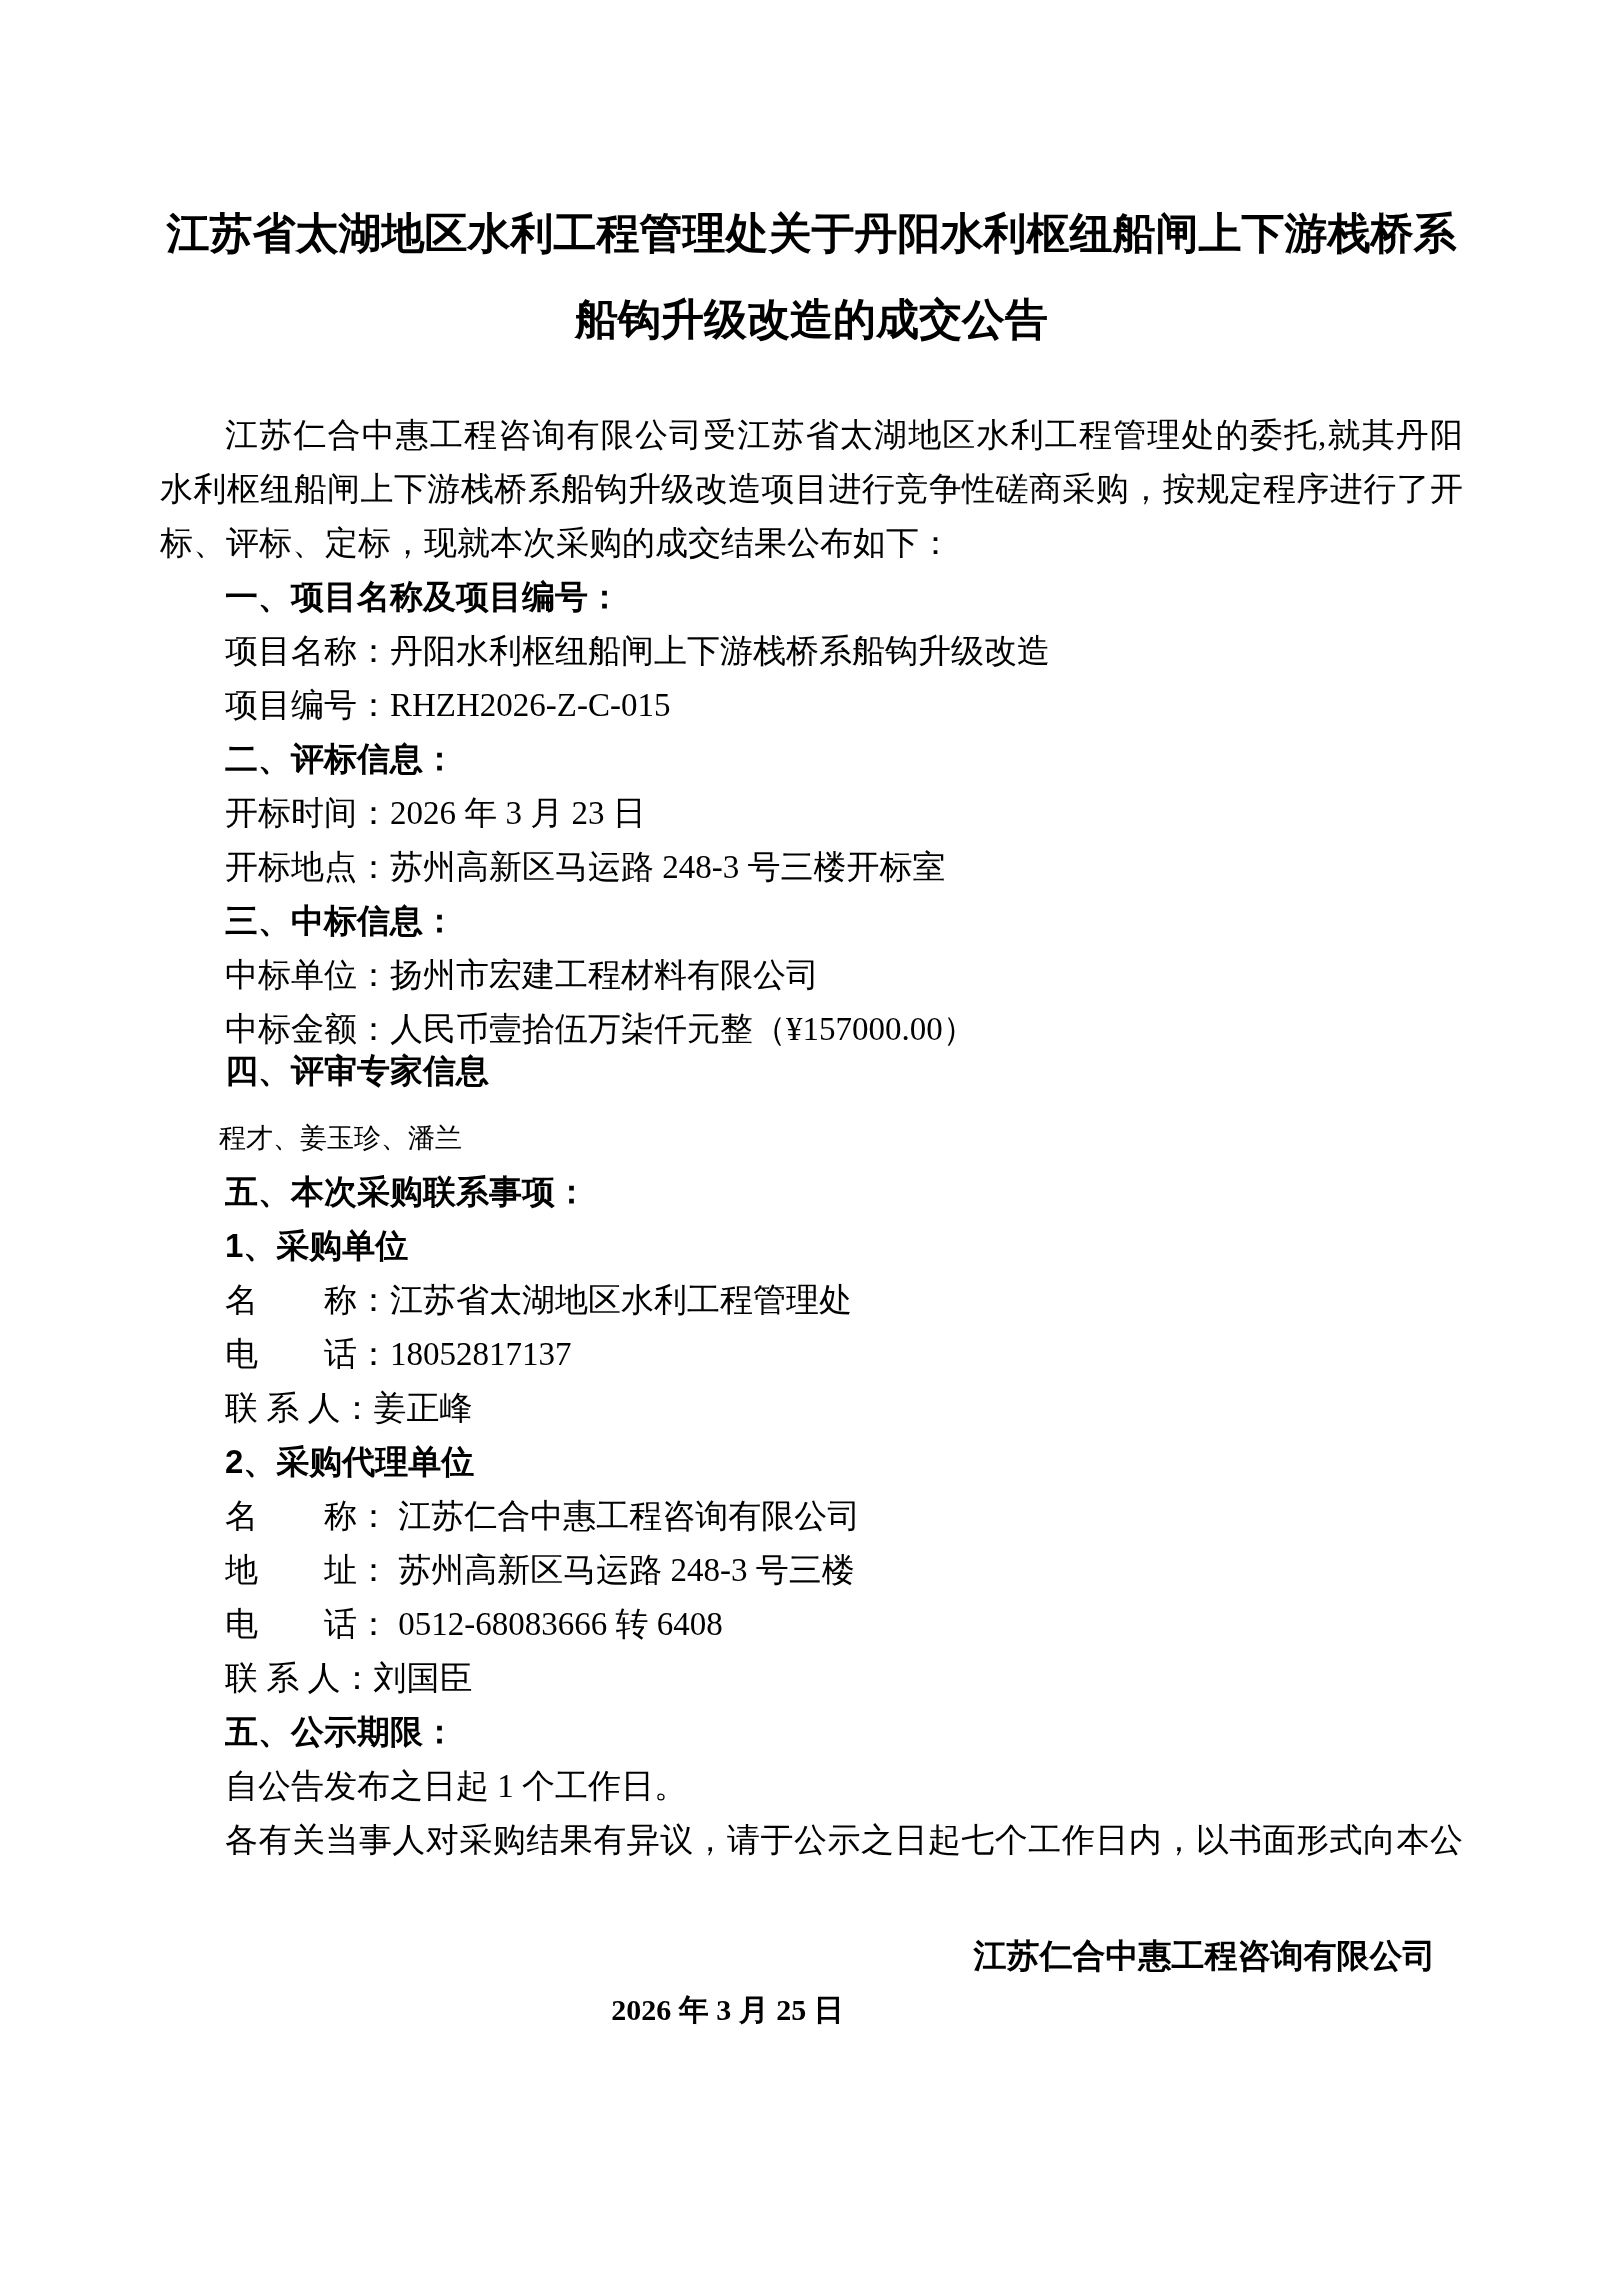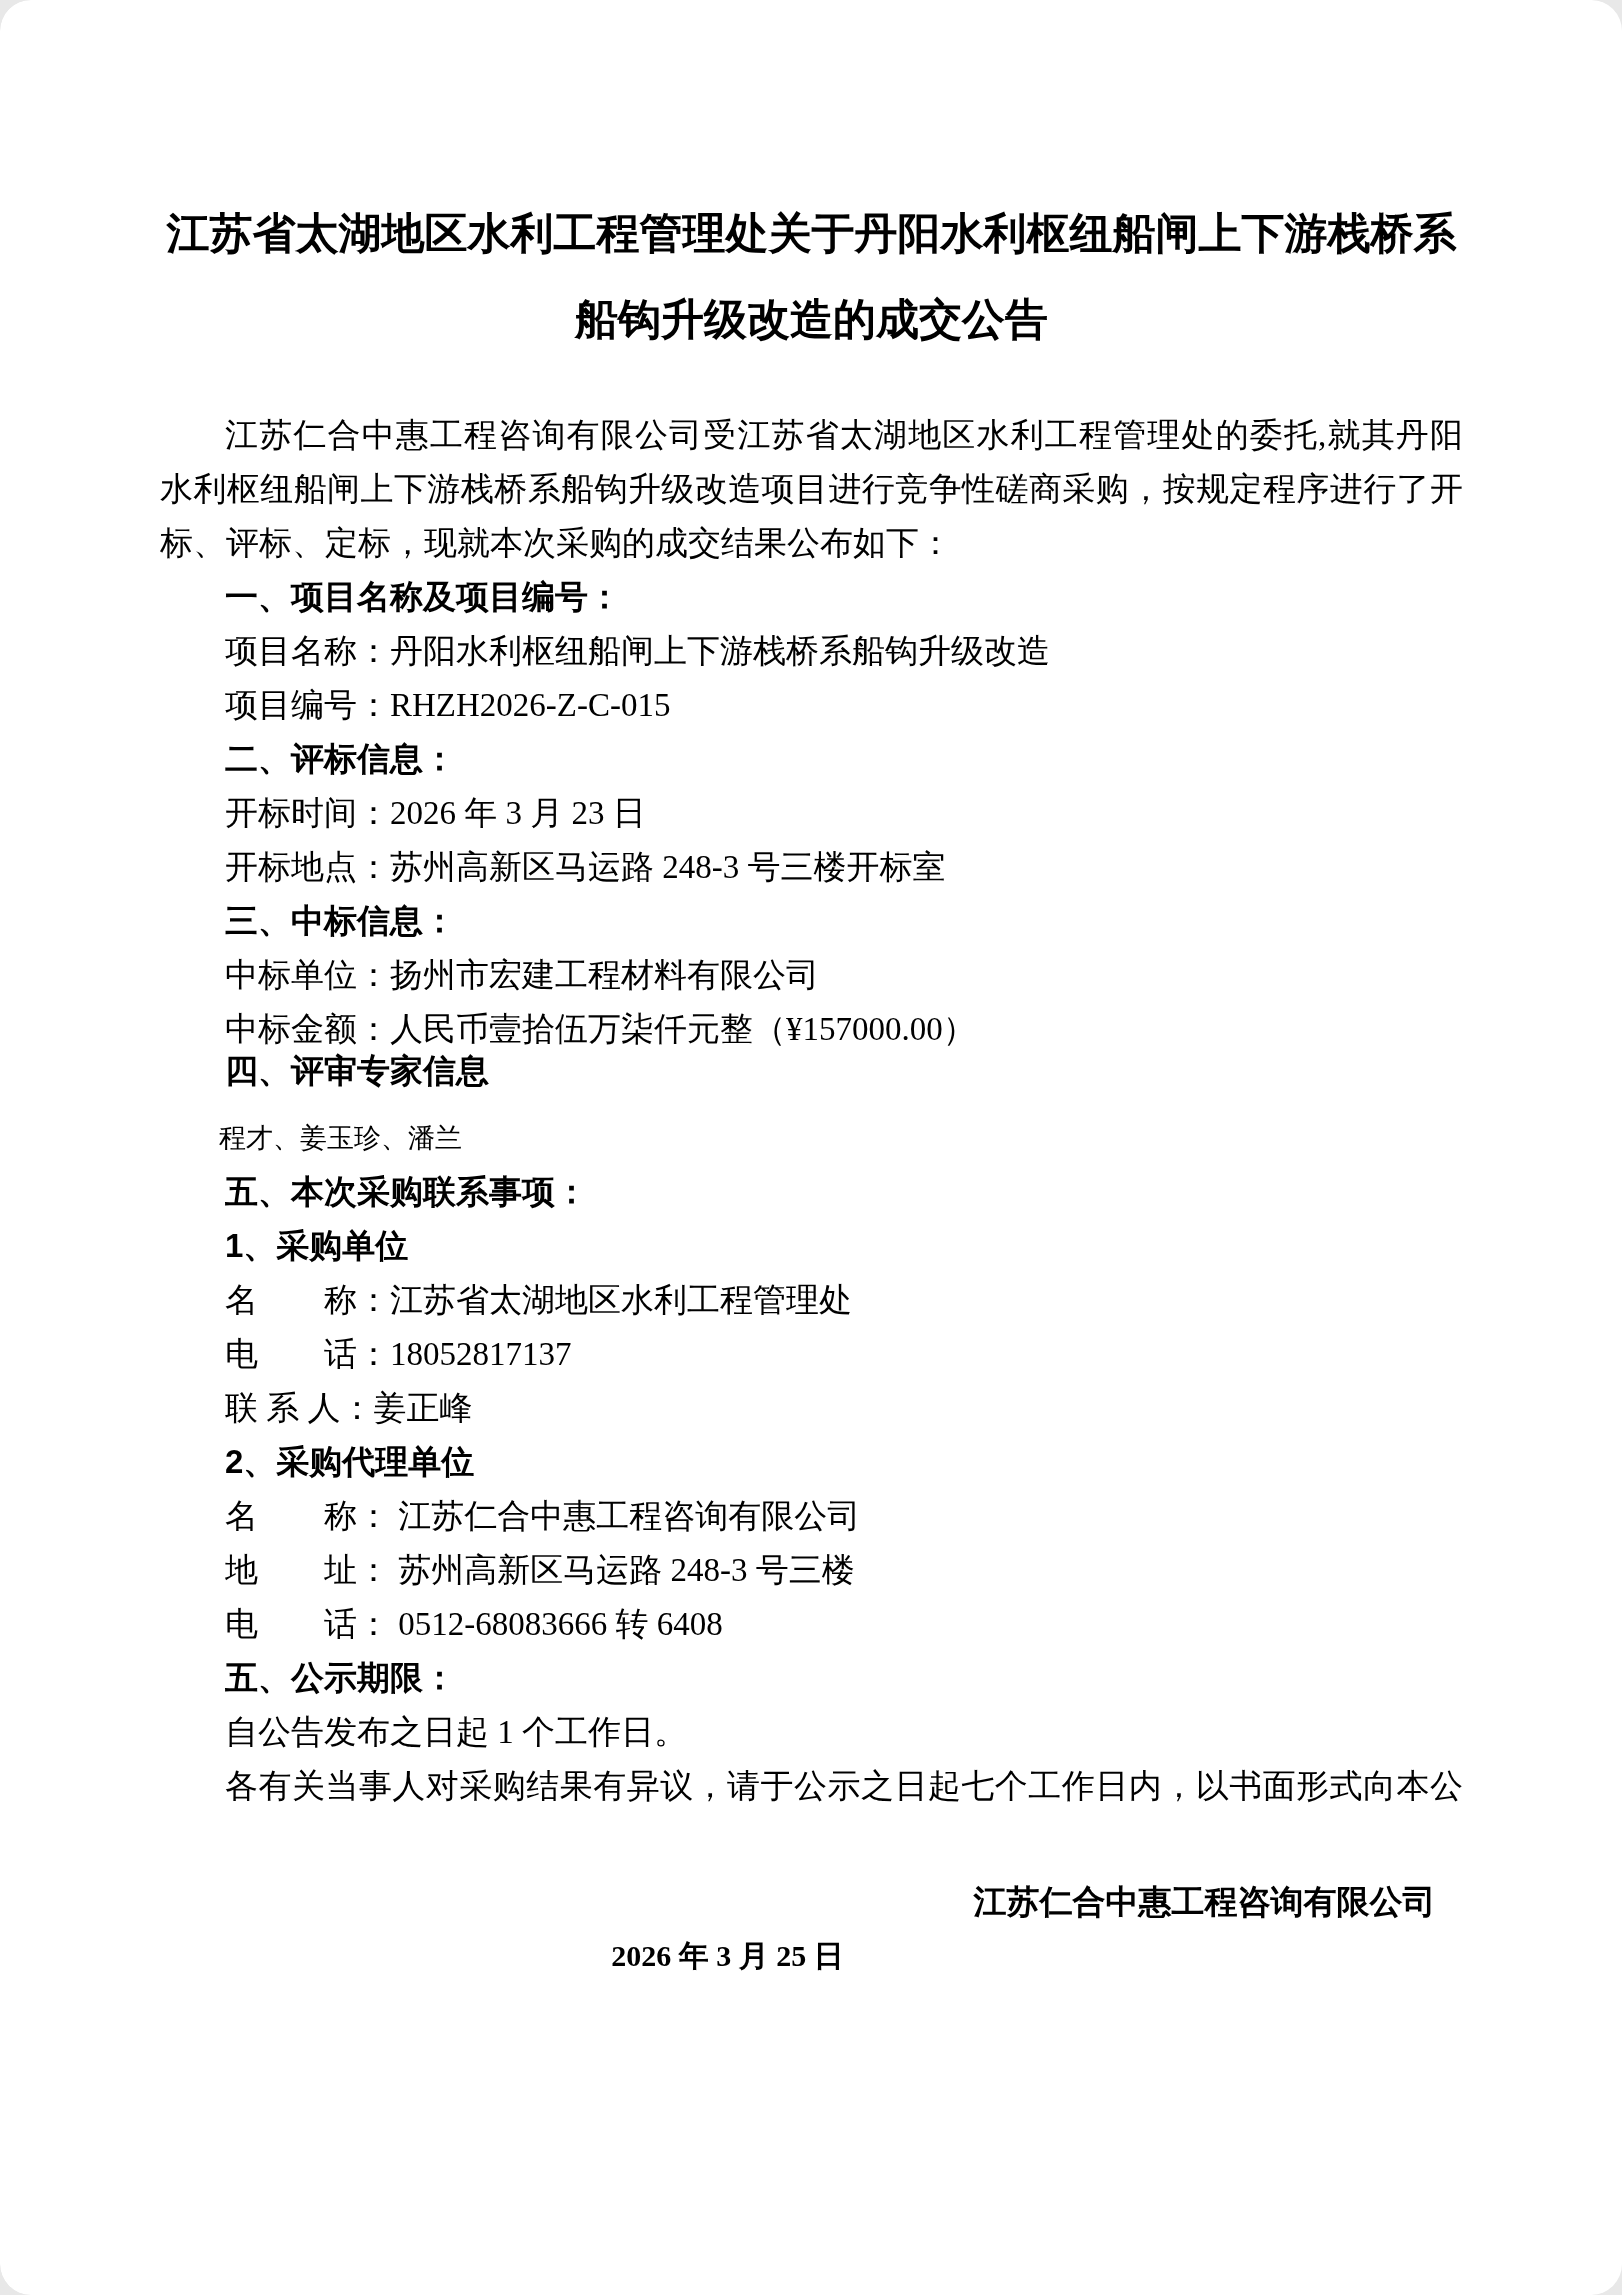--- a/index.html
+++ b/index.html
@@ -1,15 +1,15 @@
 <!DOCTYPE html>
 <html style="font-size:10.5px"><head>
 <meta charset="utf-8">
 <style>
-  * { margin:0; padding:0; box-sizing:border-box;border-radius:31px; }
+  * { margin:0; padding:0; box-sizing:border-box; }
   html,body { background:#e8e8e8; }
   .page {
     position:relative;
     width:1623px; height:2295px;
     background:#ffffff;
     color:#000000;
     overflow:hidden;
     font-family:"Liberation Serif","DejaVu Serif",serif;
   }
   .content {
@@ -99,20 +99,21 @@
 
     <div class="ln hd ind">1、采购单位</div>
     <div class="ln ind">名　　称：江苏省太湖地区水利工程管理处</div>
     <div class="ln ind">电　　话：18052817137</div>
     <div class="ln ind">联 系 人：姜正峰</div>
 
     <div class="ln hd ind">2、采购代理单位</div>
     <div class="ln ind">名　　称： 江苏仁合中惠工程咨询有限公司</div>
     <div class="ln ind">地　　址： 苏州高新区马运路 248-3 号三楼</div>
     <div class="ln ind">电　　话： 0512-68083666 转 6408</div>
+    <div class="ln ind">联 系 人：刘国臣</div>
 
     <div class="ln hd ind">五、公示期限：</div>
     <div class="ln ind">自公告发布之日起 1 个工作日。</div>
     <div class="ln just ind">各有关当事人对采购结果有异议，请于公示之日起七个工作日内，以书面形式向本公</div>
 
     <div class="footer">
       <div class="footer-company">江苏仁合中惠工程咨询有限公司</div>
       <div class="footer-date">2026 年 3 月 25 日</div>
     </div>
 

